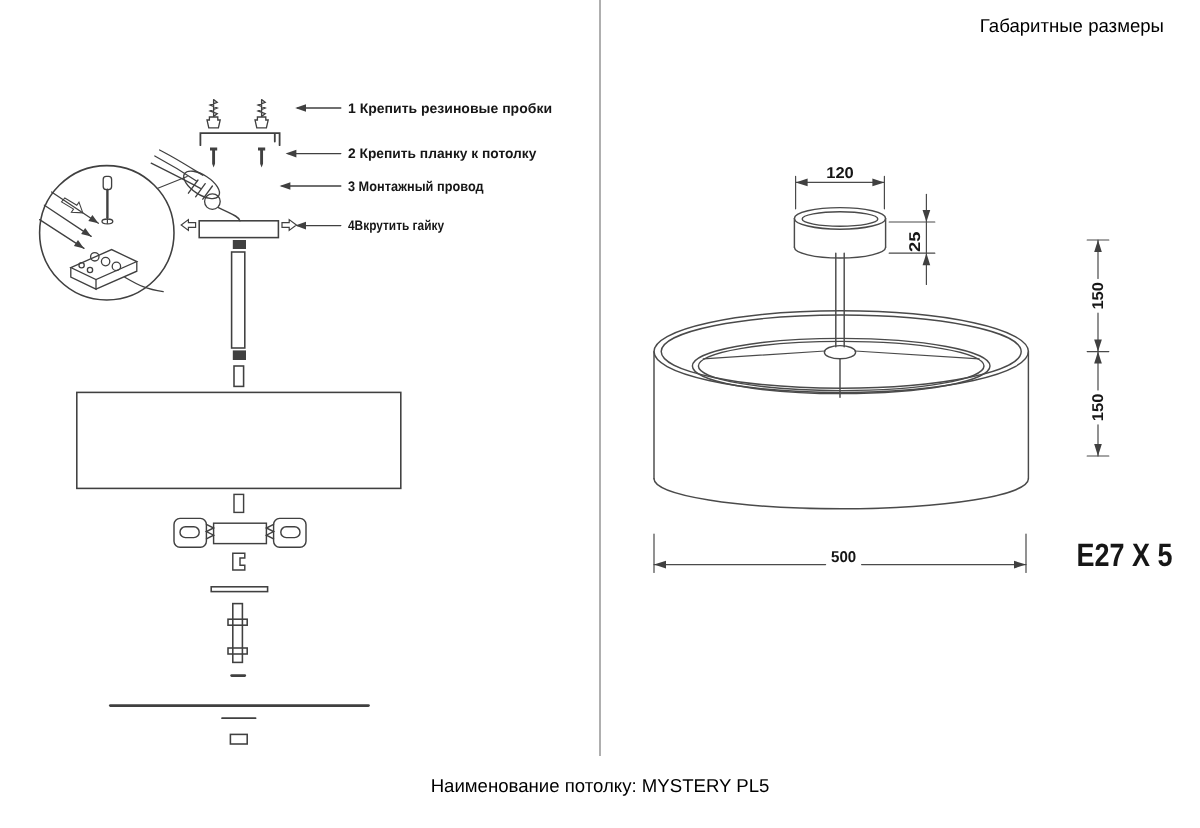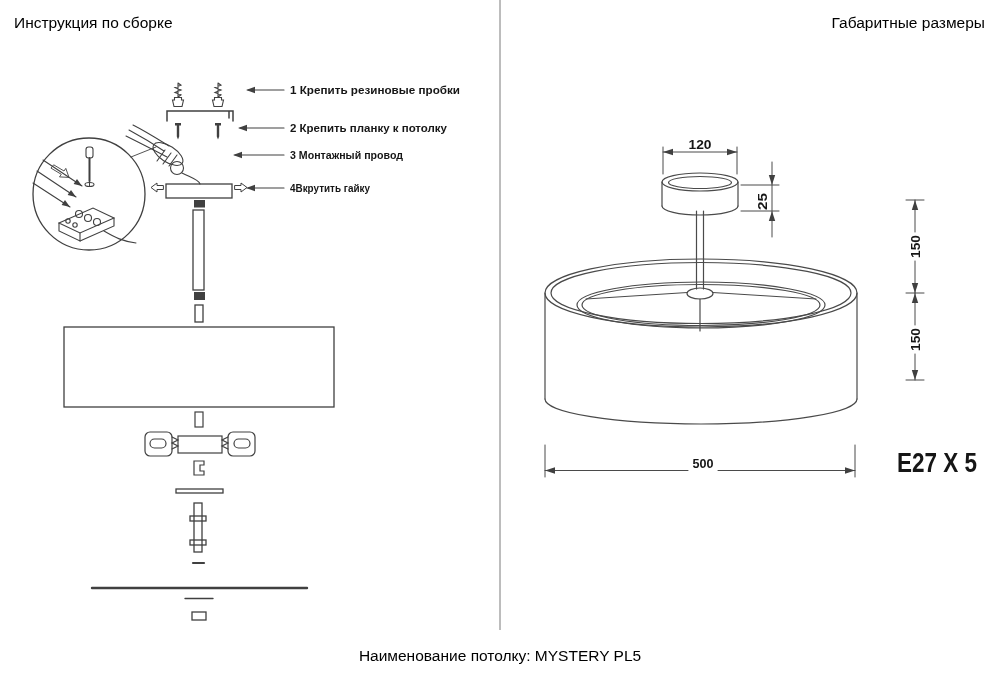--- a/index.html
+++ b/index.html
@@ -2,33 +2,32 @@
 <html><head>
 <meta charset="utf-8">
 <style>
   html,body{margin:0;padding:0;background:#ffffff;}
   .page{
     position:relative;width:1000px;height:690px;background:#ffffff;
     font-family:"Liberation Sans", sans-serif;color:#111;overflow:hidden;
   }
   .title{position:absolute;top:14px;font-size:15.5px;color:#000;white-space:nowrap;}
   .title-left{left:14px;}
-  .title-right{right:15px;padding-left:45px;}
+  .title-right{right:30px;padding-left:45px;}
   .footer{position:absolute;top:647px;width:100%;text-align:center;font-size:15.5px;color:#000;}
   svg{position:absolute;left:0;top:0;}
   .lbl{font-family:"Liberation Sans", sans-serif;font-weight:bold;font-size:11.5px;fill:#161616;}
   .dim{font-family:"Liberation Sans", sans-serif;font-weight:bold;font-size:13px;fill:#161616;}
   .spec{font-family:"Liberation Sans", sans-serif;font-weight:bold;font-size:27px;fill:#161616;}
 </style>
 </head>
 <body>
 
 <div class="page">
 
-  <div class="title title-left">Инструкция по сборке</div>
   <div class="title title-right">Габаритные размеры</div>
 
   <svg width="1000" height="690" viewBox="0 0 1000 690">
 
     <path d="M500,0 V630" stroke="#7a7a7a" stroke-width="1" fill="none"></path>
 
     <g stroke="#404040" fill="none" stroke-width="1.3" stroke-linecap="round">
 
       <g>
         <path d="M178,83 V97 M178,83 l3,2.2 -6,2.4 6,2.4 -6,2.4 6,2.4 -3,2.2" stroke-width="1.1"></path>

